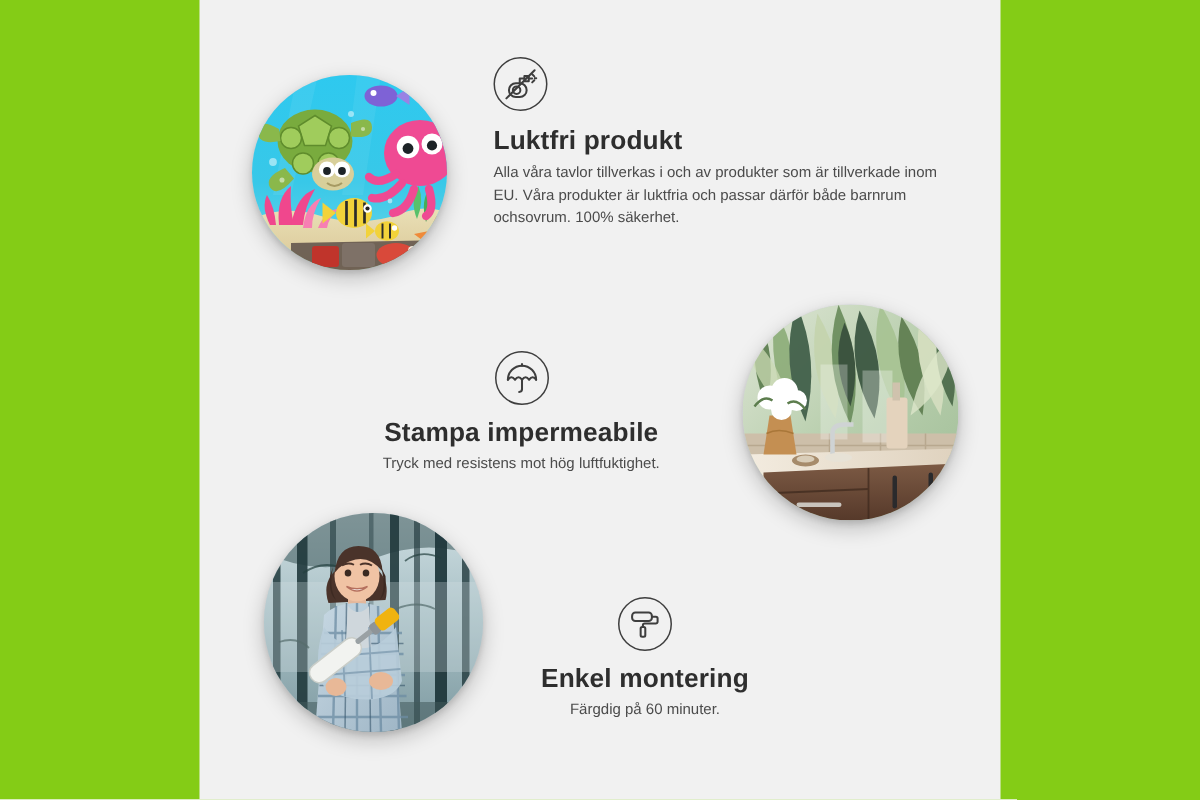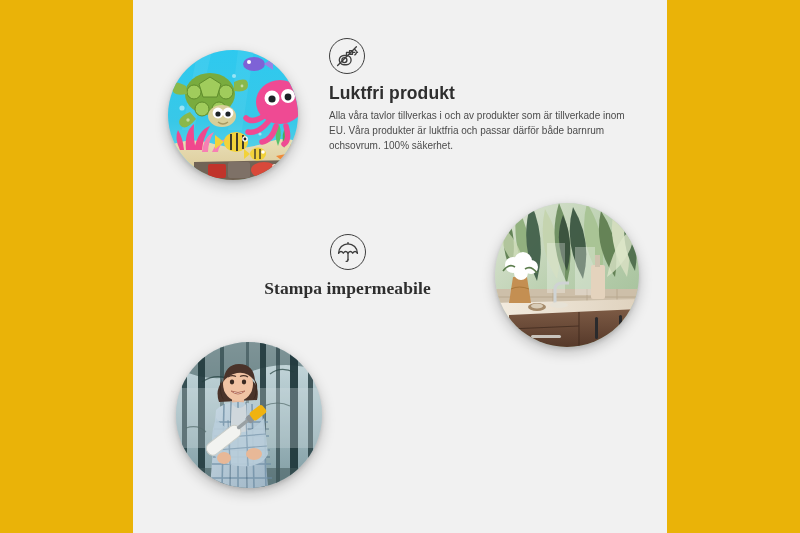--- a/index.html
+++ b/index.html
@@ -7,21 +7,21 @@
   body {
     font-family: "Liberation Sans", sans-serif;
     background:#ffffff;
     overflow:hidden;
   }
 
   #root {
     position:relative;
     width:800px;
     height:533px;
-    background:#eab308;
+    background:#84cc16;
   }
 
   
   .canvas {
     position:absolute;
     left:133px;
     top:0;
     width:534px;
     height:533px;
     background:#f1f1f1;
@@ -65,21 +65,21 @@
   }
 
   
   #feature-odourless { left:329px; top:38px; width:300px; text-align:left; }
   #feature-odourless .icon-circle { margin-bottom:9px; }
   #feature-odourless .f-title { margin-bottom:5px; }
 
   
   #feature-waterproof { left:205px; top:234px; width:285px; text-align:center; }
   #feature-waterproof .icon-circle { margin:0 auto 8px auto; }
-  #feature-waterproof .f-title { margin-bottom:4px;font-family:Liberation Serif, serif; }
+  #feature-waterproof .f-title { margin-bottom:4px; }
 
   
   #feature-assembly { left:300px; top:398px; width:260px; text-align:center; }
   #feature-assembly .icon-circle { margin:0 auto 8px auto; }
   #feature-assembly .f-title { margin-bottom:4px; }
 </style>
 </head>
 <body>
 
 <div id="root">
@@ -404,16 +404,28 @@
     <div class="icon-circle">
       <svg width="24" height="24" viewBox="0 0 24 24" fill="none" stroke="#3e3e3e" stroke-width="1.35" stroke-linecap="round" stroke-linejoin="round">
         <path d="M2.6 13.2a9.4 9.4 0 0 1 18.8 0"></path>
         <path d="M2.6 13.2c1.6-2.3 3.2-2.3 4.7 0 1.6-2.3 3.2-2.3 4.7 0 1.6-2.3 3.2-2.3 4.7 0 1.6-2.3 3.2-2.3 4.7 0"></path>
         <line x1="12" y1="13.2" x2="12" y2="19.4"></line>
         <path d="M12 19.4a1.9 1.9 0 0 1-1.9 1.9"></path>
         <line x1="12" y1="2.6" x2="12" y2="3.8"></line>
       </svg>
     </div>
     <div class="f-title">Stampa impermeabile</div>
-  </div>
-
+    <div class="f-body">Tryck med resistens mot hög luftfuktighet.</div>
+  </div>
+
+  <div class="feature" id="feature-assembly">
+    <div class="icon-circle">
+      <svg width="24" height="24" viewBox="0 0 24 24" fill="none" stroke="#3e3e3e" stroke-width="1.35" stroke-linecap="round" stroke-linejoin="round">
+        <rect x="3.4" y="4.4" width="13.2" height="5.6" rx="2.2"></rect>
+        <path d="M16.6 7.2h2.6a1.2 1.2 0 0 1 1.2 1.2v2.1a1.2 1.2 0 0 1-1.2 1.2h-7.4a1.2 1.2 0 0 0-1.2 1.2v1.1"></path>
+        <rect x="9.1" y="14" width="3.1" height="6.5" rx="1"></rect>
+      </svg>
+    </div>
+    <div class="f-title">Enkel montering</div>
+    <div class="f-body">Färgdig på 60 minuter.</div>
+  </div>
 
 </div>
 
 </body></html>

